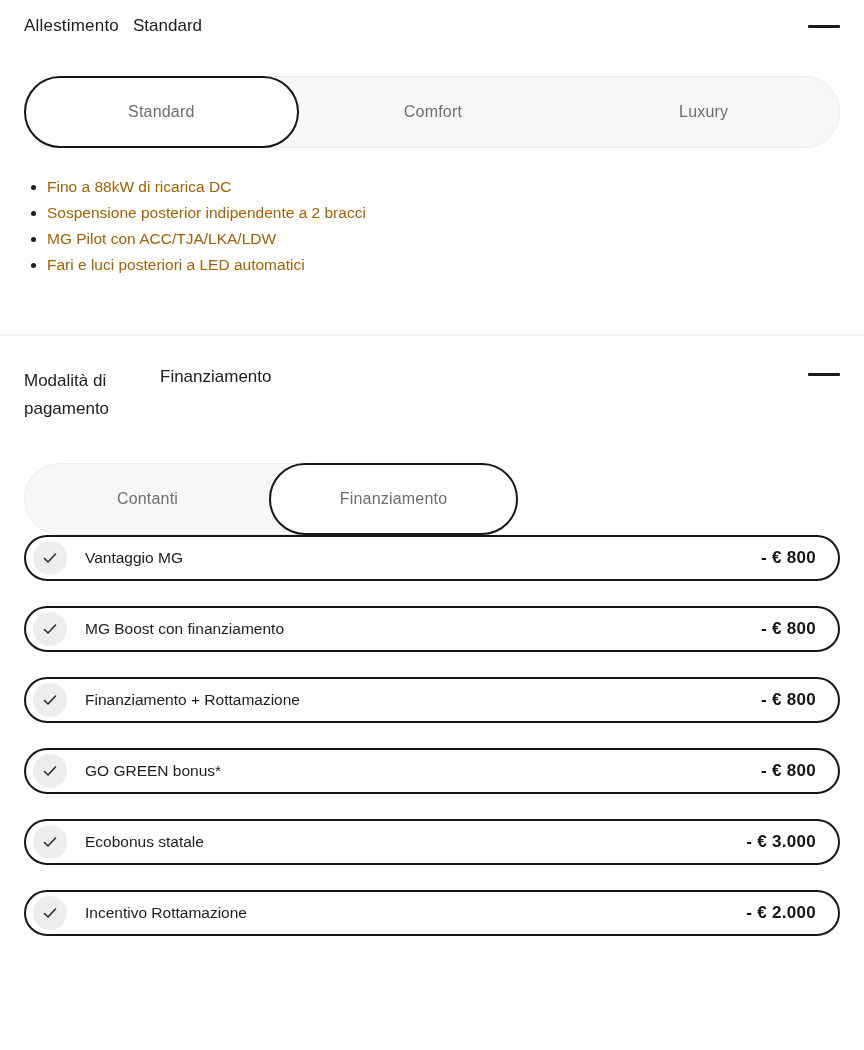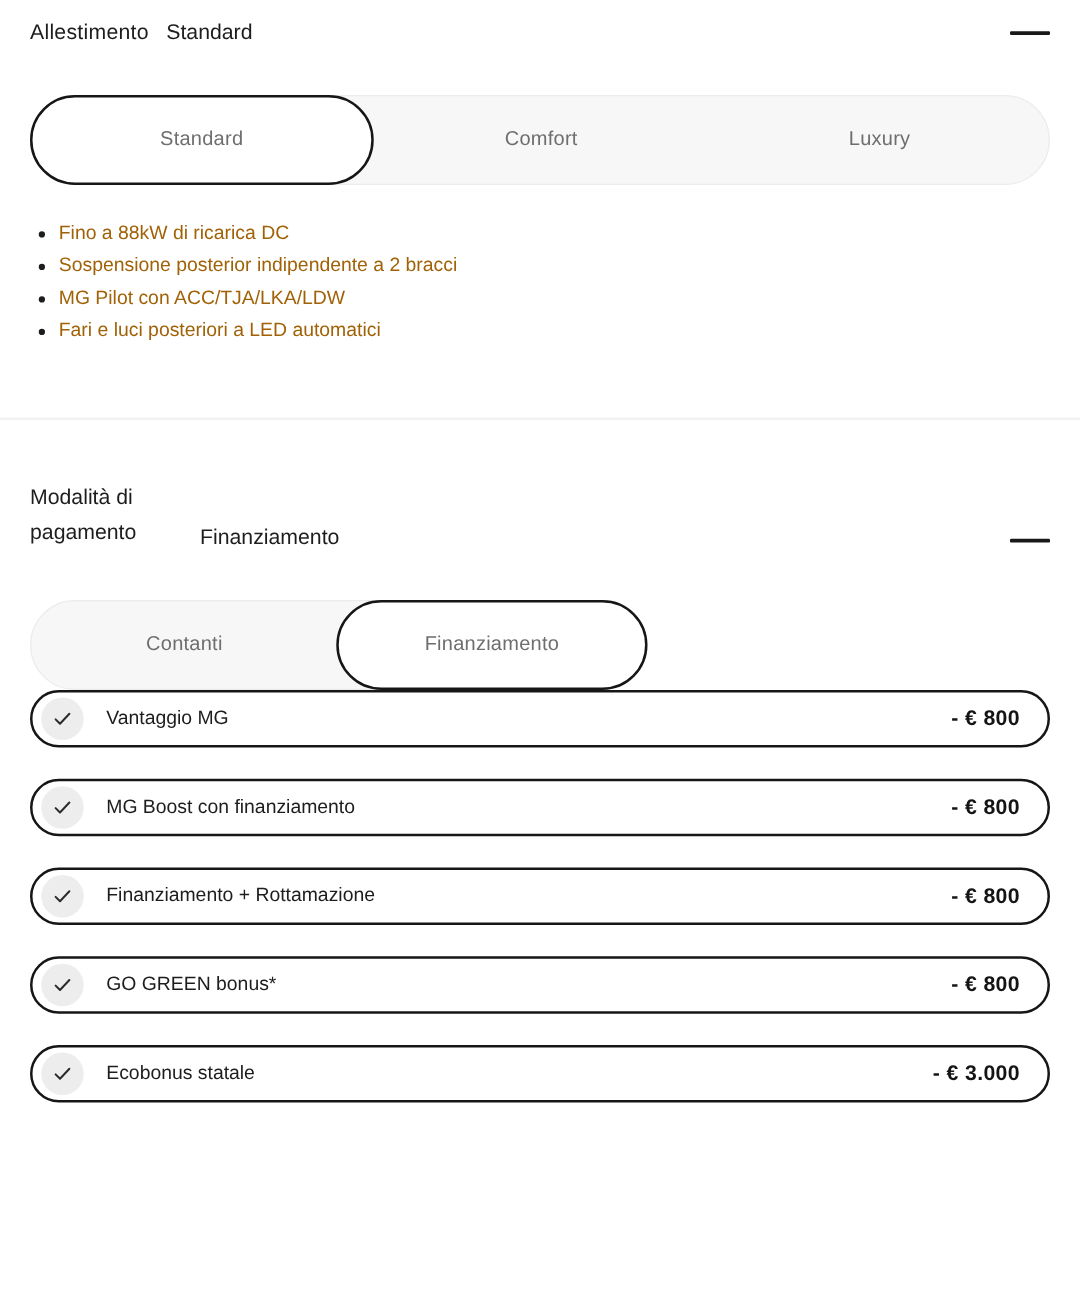--- a/index.html
+++ b/index.html
@@ -49,21 +49,21 @@
   }
   .features li::before {
     content: ""; position: absolute; left: 7px; top: 10.5px;
     width: 5px; height: 5px; border-radius: 50%; background: #1d1d1d;
   }
 
   
   .divider { height: 2px; background: #f1f1f1; margin: 56px -24px 0; }
 
   
-  .pay-header { display: flex; align-items: flex-end; margin-top: 48px; }
+  .pay-header { display: flex; align-items: flex-start; margin-top: 31px; }
   .pay-label { width: 100px; font-size: 17px; font-weight: 500; line-height: 28px; }
   .pay-value { font-size: 17px; font-weight: 500; margin-left: 36px; }
 
   
   .discounts { }
   .discount-row {
     height: 46px; margin-bottom: 25px;
     border: 2px solid #161616; border-radius: 23px; background: #ffffff;
     display: flex; align-items: center;
     padding: 0 22px 0 7px;
@@ -167,15 +167,24 @@
     <div class="discount-row">
       <span class="check-circle">
         <svg width="16" height="16" viewBox="0 0 16 16" fill="none">
           <path d="M2.5 8.5 L6 12 L13.5 4" stroke="#2b2b2b" stroke-width="1.6" stroke-linecap="round" stroke-linejoin="round"></path>
         </svg>
       </span>
       <span class="discount-label">Ecobonus statale</span>
       <span class="discount-amount">- € 3.000</span>
     </div>
 
+    <div class="discount-row">
+      <span class="check-circle">
+        <svg width="16" height="16" viewBox="0 0 16 16" fill="none">
+          <path d="M2.5 8.5 L6 12 L13.5 4" stroke="#2b2b2b" stroke-width="1.6" stroke-linecap="round" stroke-linejoin="round"></path>
+        </svg>
+      </span>
+      <span class="discount-label">Incentivo Rottamazione</span>
+      <span class="discount-amount">- € 2.000</span>
+    </div>
 
   </div>
 </div>
 
 </body></html>

